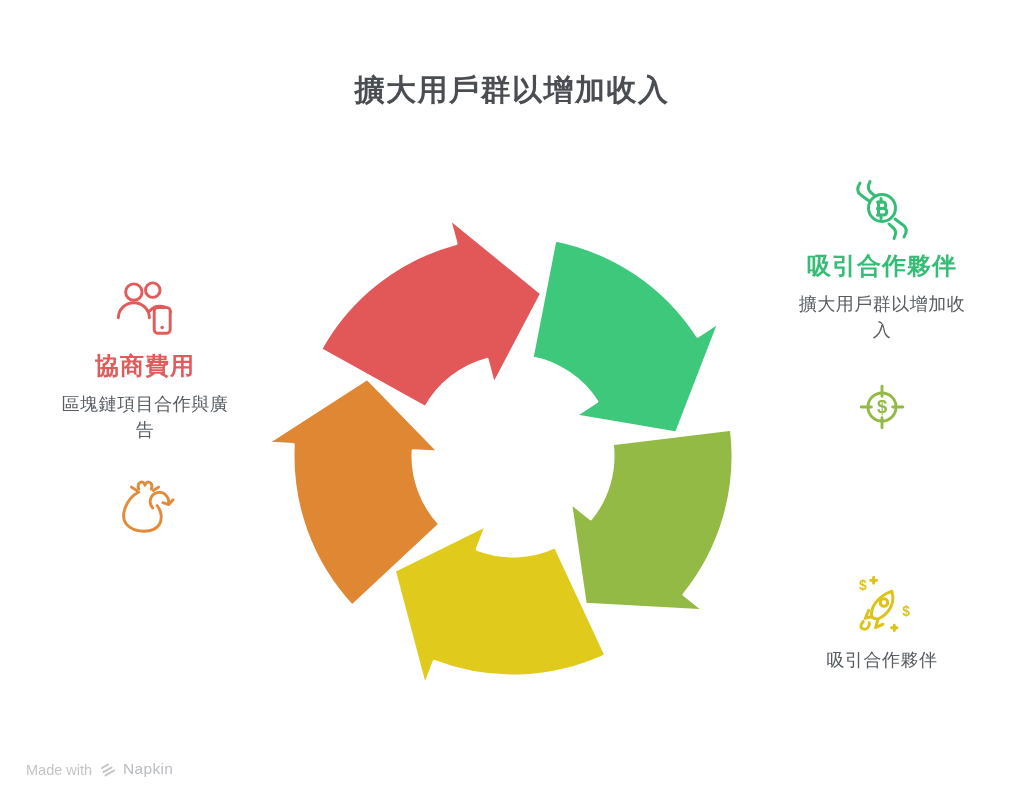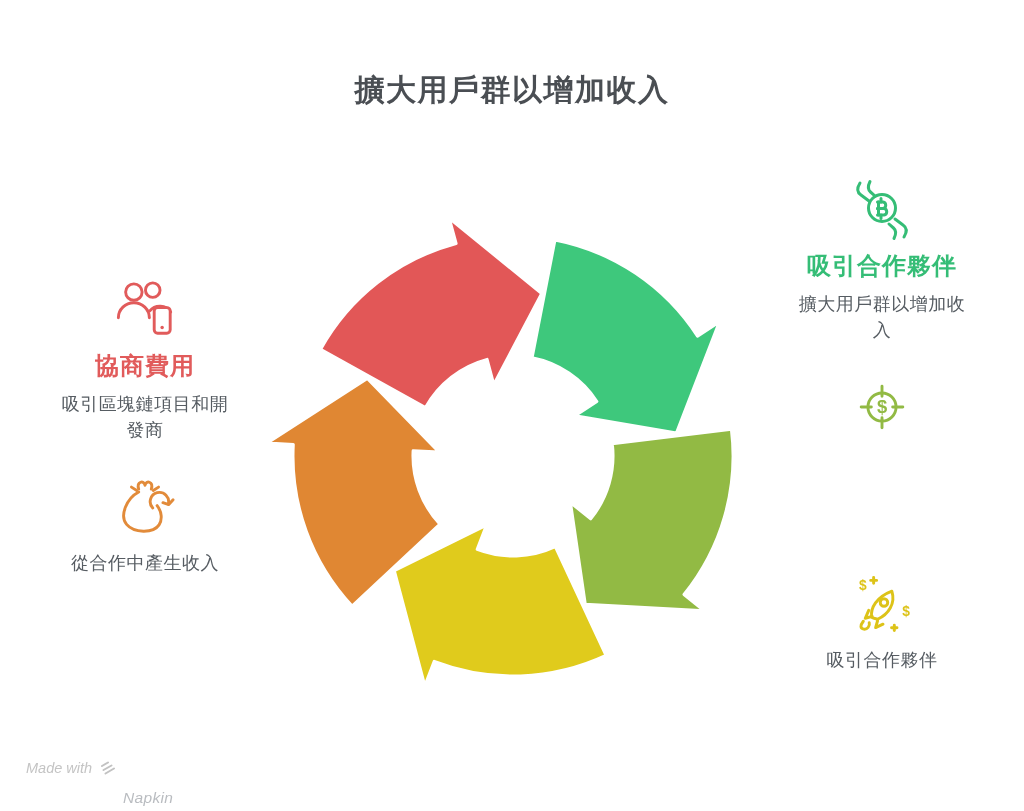--- a/index.html
+++ b/index.html
@@ -17,24 +17,24 @@
   .item h2{margin:6px 0 0;font-size:24px;font-weight:bold;letter-spacing:1px;color:inherit;}
   .item p{margin:10px 0 0;font-size:18px;line-height:1.42;color:#565c62;letter-spacing:.5px;}
   .item svg{stroke:currentColor;fill:none;stroke-width:3;stroke-linecap:round;stroke-linejoin:round;}
   .item svg text{stroke:none;fill:currentColor;font-weight:bold;font-family:"Liberation Sans","DejaVu Sans",sans-serif;}
   .item-0{left:794px;top:176px;}
   .item-1{left:794px;top:373px;}
   .item-2{left:794px;top:570px;}
   .item-3{left:57px;top:276px;}
   .item-4{left:57px;top:473px;}
   .watermark{
-    position:absolute;left:26px;top:760px;display:flex;align-items:flex-start;gap:7px;
-    color:#c4c4c4;font-size:14.5px;text-decoration:none;cursor:pointer;font-style:italic;
+    position:absolute;left:26px;top:760px;display:flex;align-items:flex-end;gap:7px;
+    color:#c4c4c4;font-size:14.5px;text-decoration:none;cursor:pointer;
   }
-  .watermark .brand{color:#b9bcc0;font-size:15.5px;letter-spacing:.3px;font-weight:500;margin-top:29px;}
+  .watermark .brand{color:#b9bcc0;font-size:15.5px;letter-spacing:.3px;font-weight:500;}
   .watermark svg{stroke:#c2c2c2;fill:none;stroke-width:2;stroke-linecap:round;}
 </style>
 </head>
 <body>
 
 <h1 class="title">擴大用戶群以增加收入</h1>
 
 <svg id="cycle" viewBox="0 0 500 500">
     <path d="M57.6 143.3 A220 220 0 0 1 193.1 37.5 L186.3 12.4 L278.7 87.5 L230.8 178.5 L224.1 153.4 A100 100 0 0 0 162.5 201.5 Z" fill="#e25757" stroke="#ffffff" stroke-width="3" stroke-linejoin="round"></path>
     <path d="M292.0 34.0 A220 220 0 0 1 434.5 130.2 L456.3 116.0 L413.4 227.0 L312.1 209.7 L333.9 195.5 A100 100 0 0 0 269.1 151.8 Z" fill="#3ec87c" stroke="#ffffff" stroke-width="3" stroke-linejoin="round"></path>
@@ -93,34 +93,33 @@
     <svg width="62" height="62" viewBox="0 0 64 64">
       <circle cx="40" cy="11.5" r="7.5"></circle>
       <path d="M37 33 a13 12.5 0 0 1 21.5 1"></path>
       <circle cx="20.5" cy="13.5" r="8.5" fill="#ffffff"></circle>
       <path d="M4.5 40 a16 15.5 0 0 1 32 0"></path>
       <rect x="41.5" y="29.5" width="16.5" height="26.5" rx="3.5" fill="#ffffff"></rect>
       <circle cx="49.7" cy="50" r="1.8" fill="currentColor" stroke="none"></circle>
     </svg>
   </div>
   <h2>協商費用</h2>
-  <p>吸引區塊鏈項目和開發商</p>
+  <p>區塊鏈項目合作與廣告</p>
 </div>
 
 <div class="item item-4" style="color: rgb(226, 139, 58);">
   <div class="icon">
     <svg width="62" height="62" viewBox="0 0 64 64">
       <path d="M25.5 13.5 C23 5.5 31 4 32 9.5 C33 4 41 5.5 38.5 13.5"></path>
       <path d="M23.5 15 l-5.5 -3.5 M40.5 15 l5.5 -3.5"></path>
       <path d="M25.5 16.5 C13 23 5.5 41 13 50 C20.5 59 40.5 59.5 46.5 50.5 C50 45 49.5 37 44.5 30.5"></path>
       <path d="M40 33 A9.5 9.5 0 1 1 56 29"></path>
       <path d="M56.5 29.5 L61 24.5 M56.5 29.5 L50.5 27.5"></path>
     </svg>
   </div>
-  <p>從合作中產生收入</p>
 </div>
 
 <div class="watermark">
   <span>Made with</span>
   <svg width="17" height="16" viewBox="0 0 17 16">
     <path d="M3 6 L9 2.5"></path>
     <path d="M4.5 10 L12.5 5.5"></path>
     <path d="M6.5 13.5 L15 8.5"></path>
   </svg>
   <span class="brand">Napkin</span>

